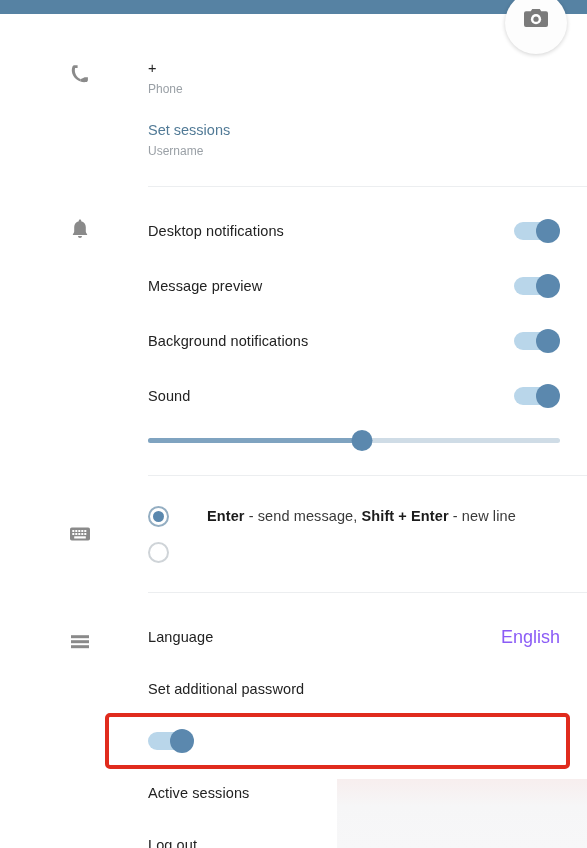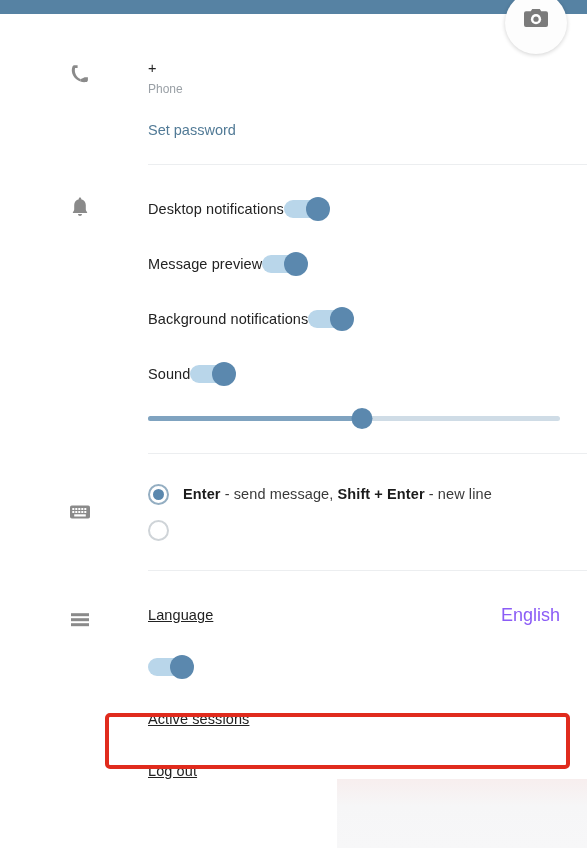--- a/index.html
+++ b/index.html
@@ -122,20 +122,21 @@
   .sec-notif {
     display: flex;
     padding-top: 16px;
     padding-bottom: 18px;
   }
   .bell-icon-wrap { padding-top: 14px; }
 
   .setting-row {
     display: flex;
     align-items: center;
+    justify-content: space-between;
     height: 55px;
   }
   .setting-label {
     font-size: 14.5px;
     color: #222222;
     letter-spacing: 0.1px;
   }
 
   
   .toggle {
@@ -200,20 +201,21 @@
     padding-top: 22px;
     padding-bottom: 22px;
   }
   .kbd-icon-wrap { padding-top: 24px; }
 
   .radio-row {
     display: flex;
     align-items: center;
     height: 36px;
     cursor: pointer;
+    gap: 24px;
   }
   .radio {
     width: 21px;
     height: 21px;
     border-radius: 50%;
     border: 2px solid #cfd4d8;
     box-sizing: border-box;
     margin-right: 14px;
     flex: 0 0 auto;
     position: relative;
@@ -252,21 +254,20 @@
     display: flex;
     align-items: center;
     justify-content: space-between;
     height: 52px;
     cursor: pointer;
   }
   .list-label {
     font-size: 14.5px;
     color: #222222;
     letter-spacing: 0.1px;
-    text-decoration: underline;
   }
   .list-value {
     font-size: 18px;
     color: #8b5cf6;
   }
 
   
   .highlight-box {
     position: absolute;
     left: 105px;
@@ -314,21 +315,22 @@
           <path d="M6.6 3.2 C5.7 3.2 4.9 3.7 4.5 4.6 C3.3 7.5 3.6 10.9 5.3 13.8 C6.9 16.5 9.4 18.6 12.4 19.6 L12.4 16.9 C10.4 16 8.8 14.4 7.8 12.4 C6.8 10.4 6.6 8.2 7.1 6.1 L9.6 6.1 L9.6 3.2 Z" fill="#8a8a8a"></path>
           <path d="M12.4 16.9 L12.4 19.6 C14.2 20.2 16.1 20.4 18 20.1 C19.1 19.9 19.9 19 19.9 17.9 L19.9 15.3 L16.6 15.3 C15.4 16.2 14 16.8 12.4 16.9 Z" fill="#8a8a8a"></path>
         </svg>
       </div>
       <div class="body-col">
         <div class="field-block">
           <div class="field-value">+</div>
           <div class="field-label">Phone</div>
         </div>
         <div class="field-block">
-          <div class="field-link">Set password</div>
+          <div class="field-link">Set sessions</div>
+          <div class="field-label">Username</div>
         </div>
       </div>
     </div>
 
     <div class="divider"></div>
 
     <div class="row sec-notif">
       <div class="gutter bell-icon-wrap">
         <svg width="24" height="24" viewBox="0 0 24 24">
           <path d="M12 2.4 C11.3 2.4 10.8 2.9 10.8 3.6 L10.8 4.3 C8.1 4.9 6.2 7.3 6.2 10.1 L6.2 14.2 C6.2 15.3 5.7 16.3 4.9 17 L4.9 18 L19.1 18 L19.1 17 C18.3 16.3 17.8 15.3 17.8 14.2 L17.8 10.1 C17.8 7.3 15.9 4.9 13.2 4.3 L13.2 3.6 C13.2 2.9 12.7 2.4 12 2.4 Z" fill="#8a8a8a"></path>
@@ -422,20 +424,23 @@
           <rect x="3" y="16.2" width="18" height="3" fill="#8a8a8a"></rect>
         </svg>
       </div>
       <div class="body-col">
 
         <div class="list-row">
           <span class="list-label">Language</span>
           <span class="list-value">English</span>
         </div>
 
+        <div class="list-row">
+          <span class="list-label">Set additional password</span>
+        </div>
 
         <div class="list-row">
           <span class="toggle">
             <span class="track"></span>
             <span class="knob"></span>
           </span>
         </div>
 
         <div class="list-row">
           <span class="list-label">Active sessions</span>

